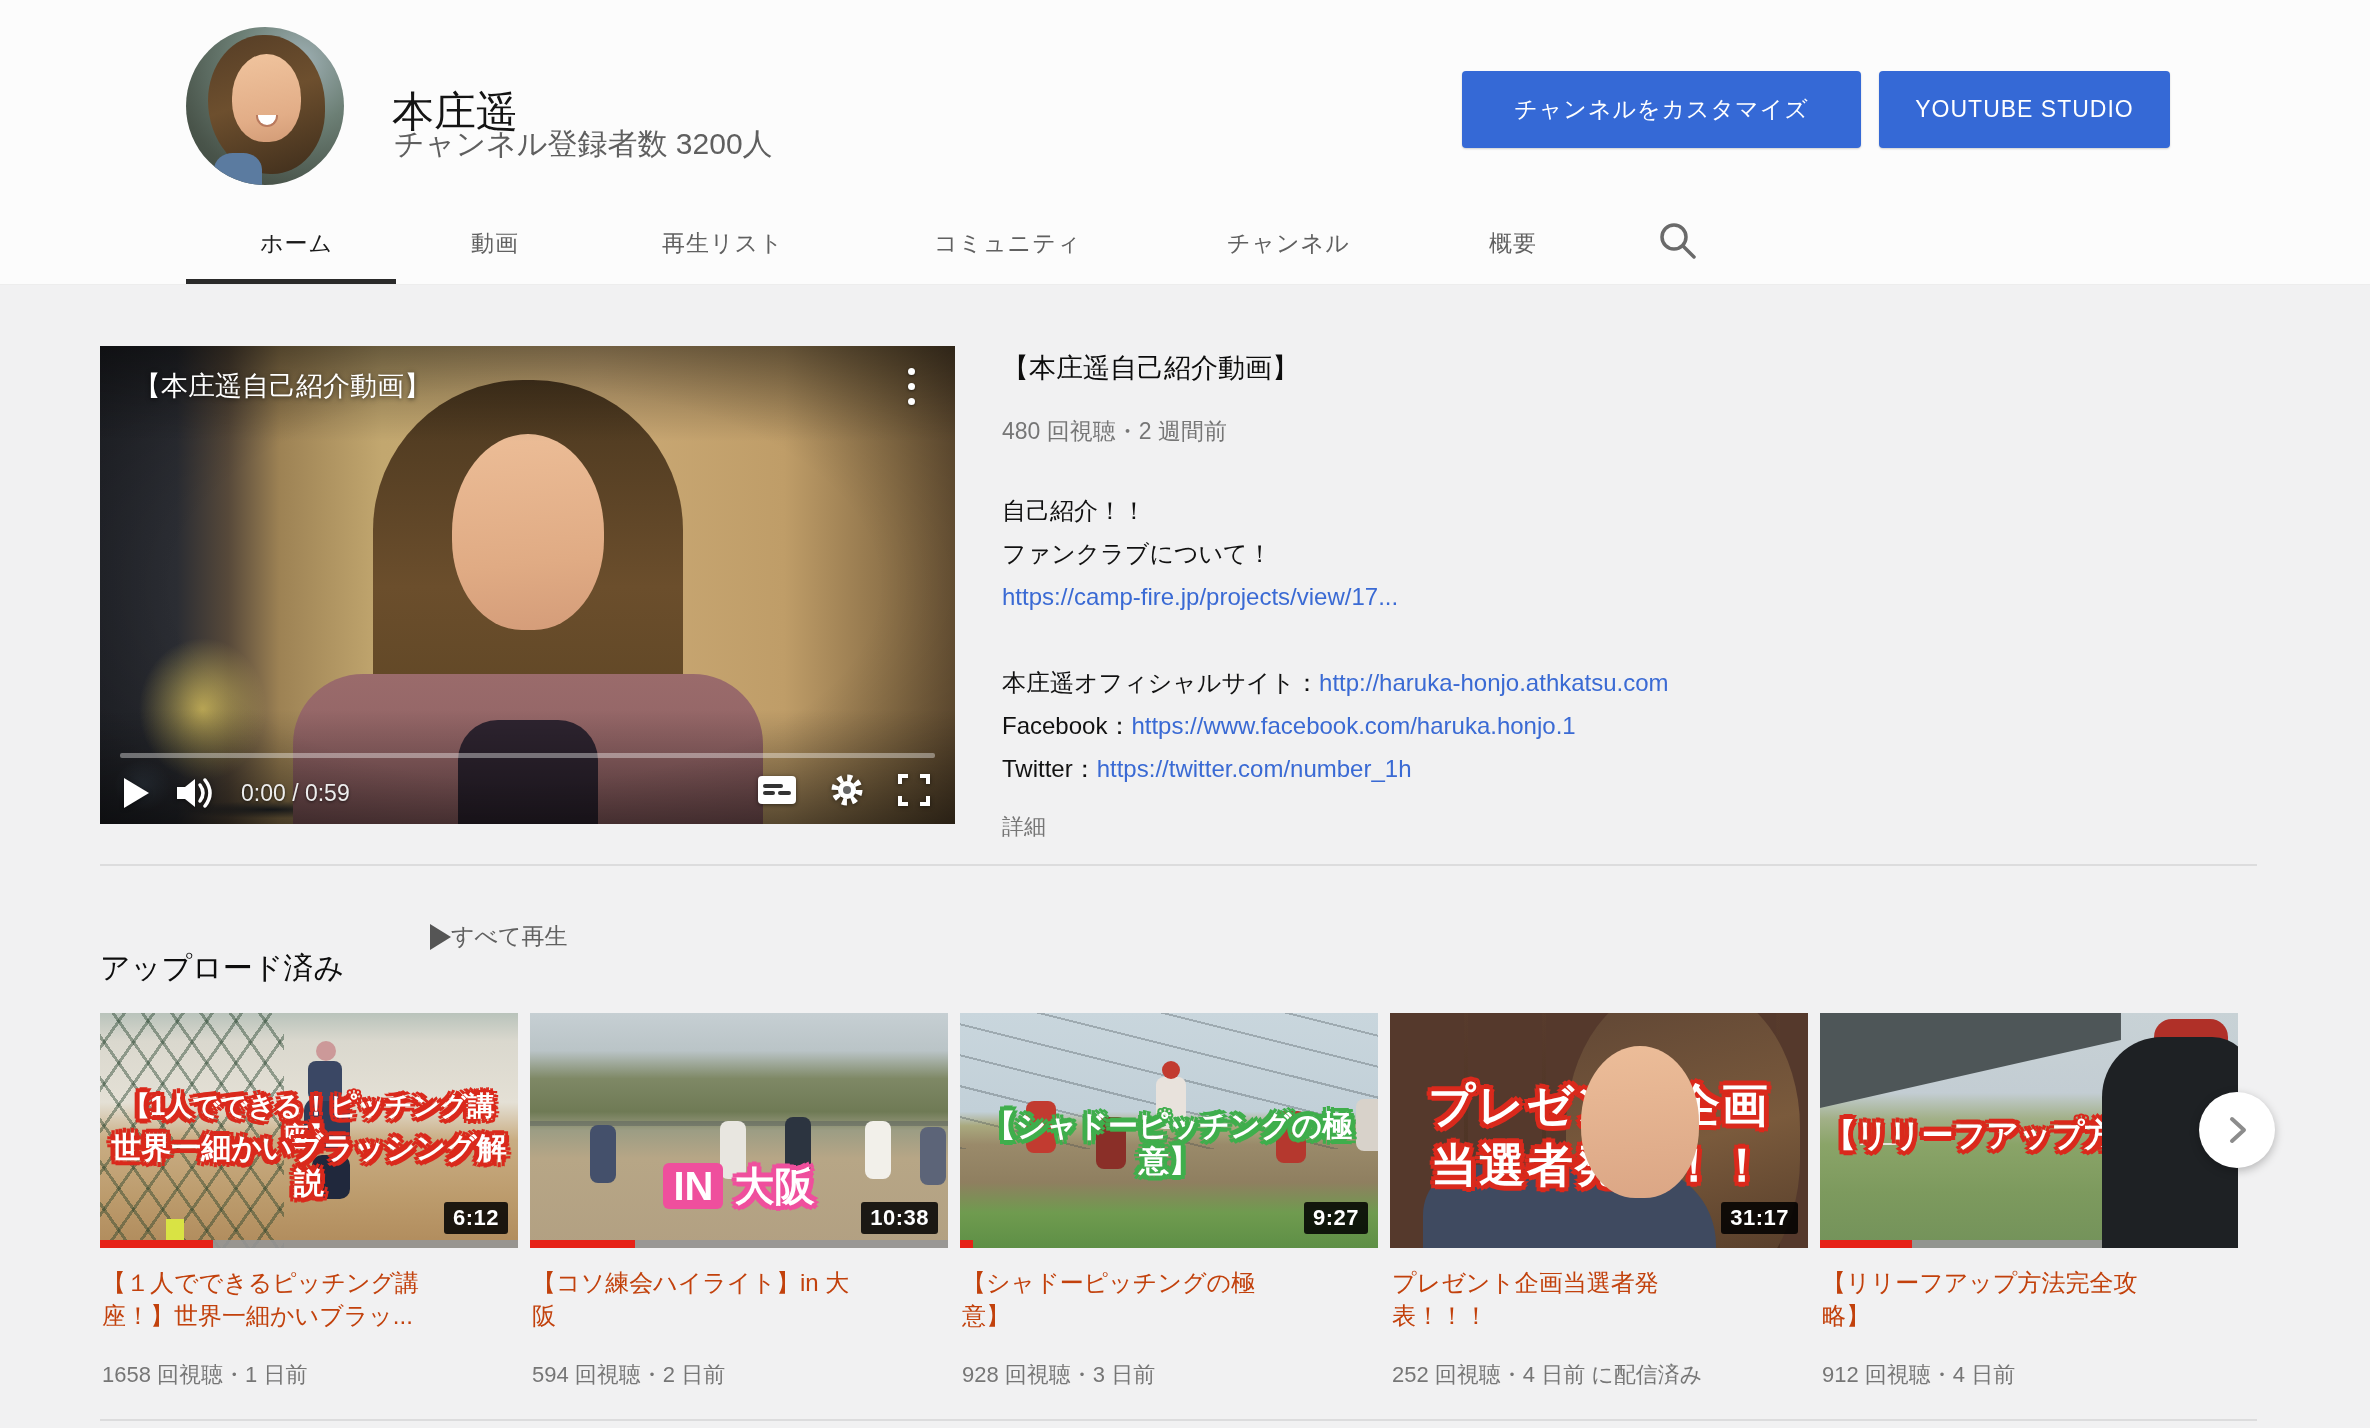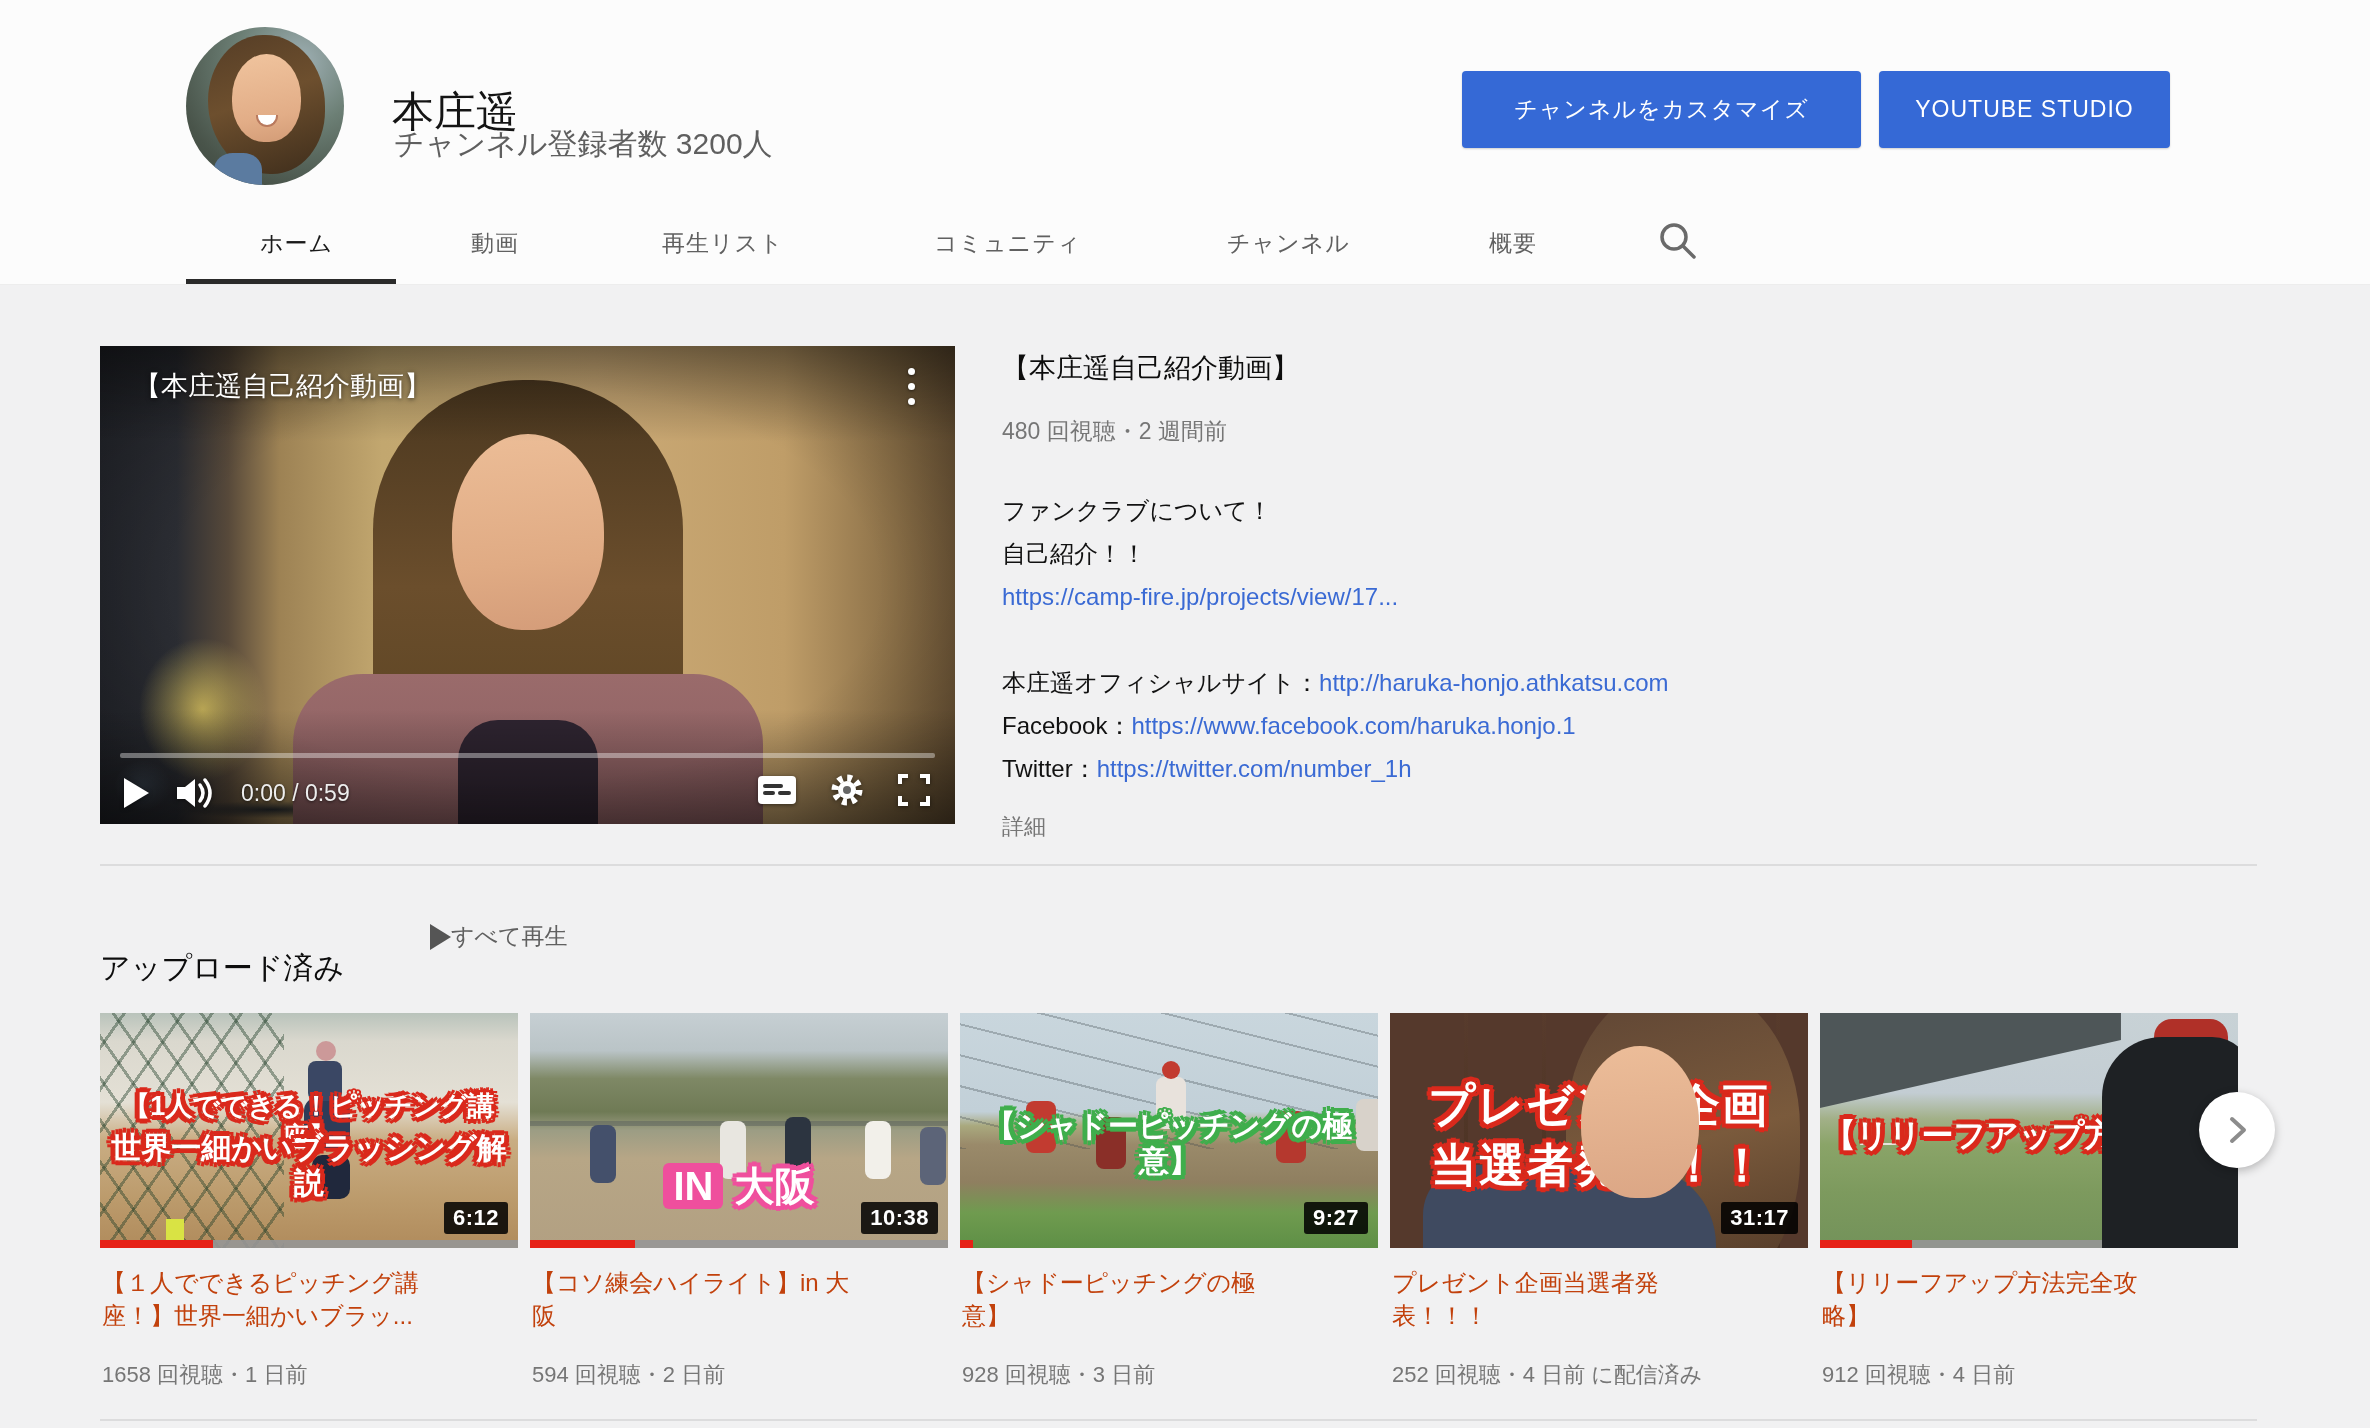--- a/index.html
+++ b/index.html
@@ -237,22 +237,22 @@
           <path d="M11 31 H3 V23" fill="none" stroke="#fff" stroke-width="4"></path>
         </svg>
       </button>
     </div>
   </section>
 
   <section class="info">
     <h2 class="info-title">【本庄遥自己紹介動画】</h2>
     <div class="info-meta">480 回視聴・2 週間前</div>
     <div class="info-desc">
+      <div>自己紹介！！</div>
       <div>ファンクラブについて！</div>
-      <div>自己紹介！！</div>
       <div><a class="link">https://camp-fire.jp/projects/view/17...</a></div>
       <div class="desc-gap"></div>
       <div>
         <span>本庄遥オフィシャルサイト：</span><a class="link">http://haruka-honjo.athkatsu.com</a>
       </div>
       <div>
         <span>Facebook：</span><a class="link">https://www.facebook.com/haruka.honjo.1</a>
       </div>
       <div>
         <span>Twitter：</span><a class="link">https://twitter.com/number_1h</a>

